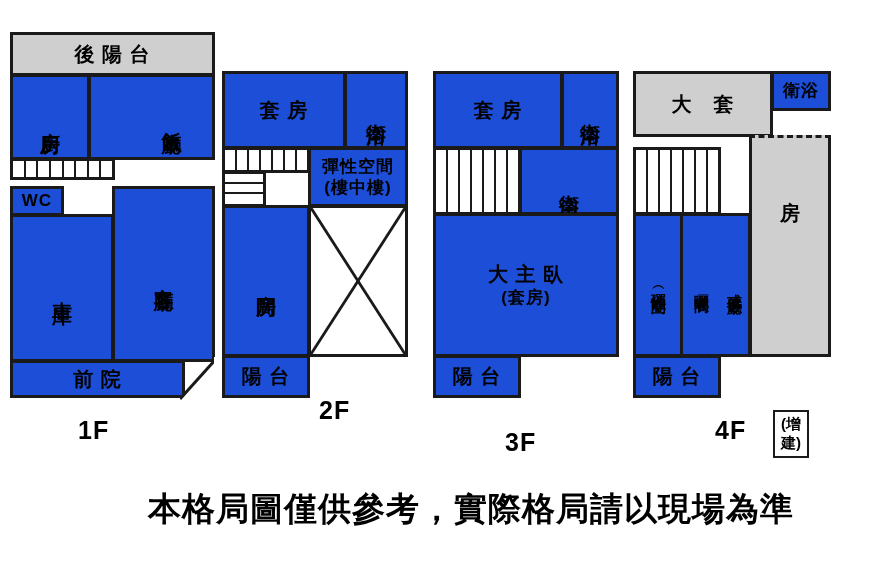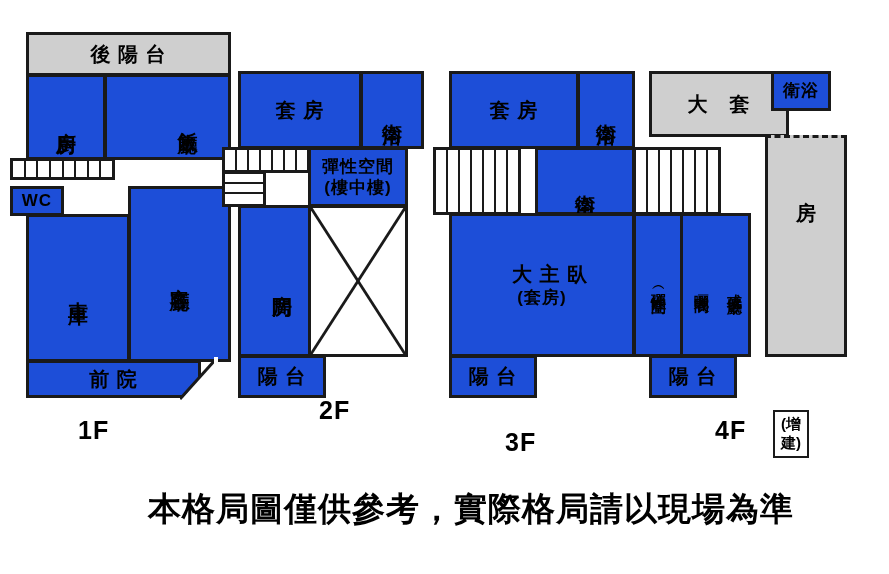--- a/index.html
+++ b/index.html
@@ -38,21 +38,21 @@
   }
   .room.shaded {
     background: #cfcfcf;
   }
   .room.noborder { border: none; }
   .label-v {
     writing-mode: vertical-rl;
     text-orientation: upright;
     letter-spacing: 2px;
   }
-  .f-lg { font-size: 20px; margin-left: 16px; }
+  .f-lg { font-size: 20px; }
   .f-md { font-size: 17px; }
   .f-sm { font-size: 15px; }
   .f-xs { font-size: 13px; }
   .floor-tag {
     position: absolute;
     font-size: 25px;
     font-weight: bold;
     letter-spacing: 1px;
   }
   .stairs {

